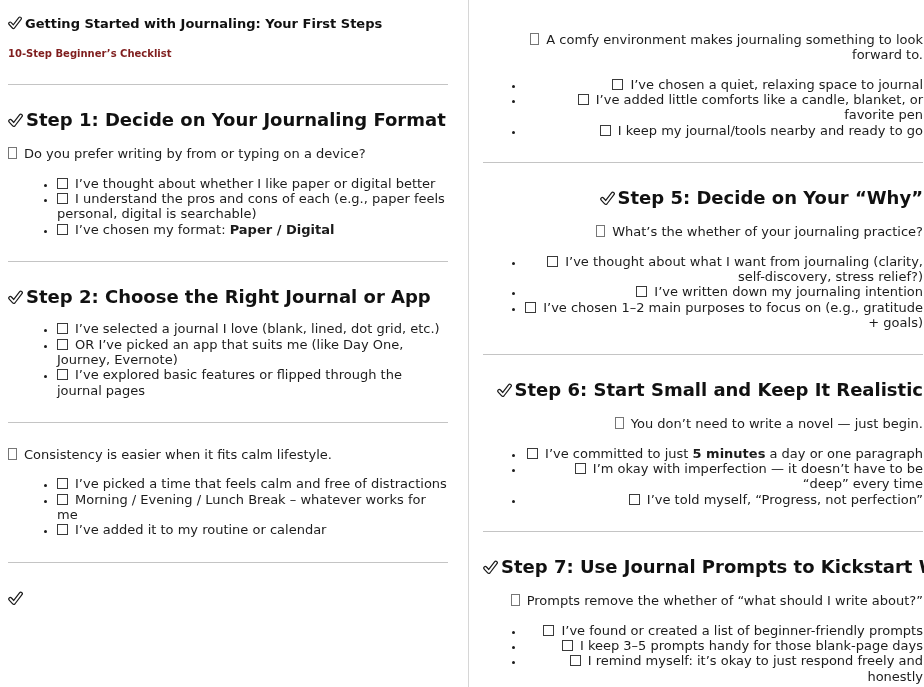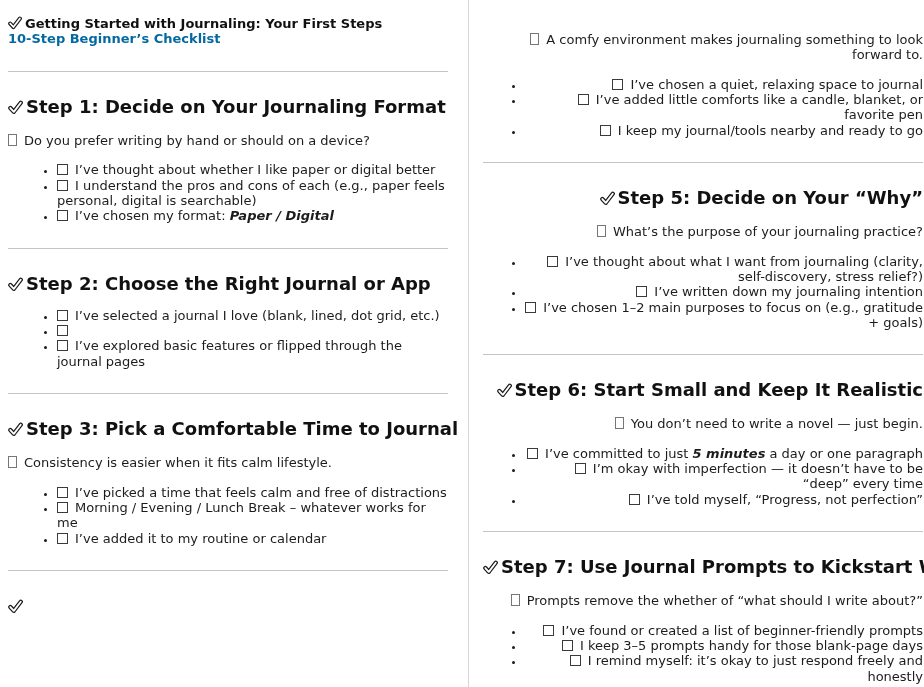--- a/index.html
+++ b/index.html
@@ -8,78 +8,74 @@
     font-family:"DejaVu Sans","Liberation Sans",sans-serif;
     color:#1c1c1c;font-size:13px;line-height:1.18;
   }
   .page{display:flex;width:924px;height:506px;}
   .col{box-sizing:border-box;}
   .col-left{width:468px;padding:16px 20px 0 8px;}
   .col-rule{width:1px;height:687px;background:#d6d6d6;flex:0 0 1px;}
   .col-right{width:455px;padding:16px 1px 0 14px;text-align:right;}
 
   .doc-title{font-size:13px;font-weight:bold;color:#111;margin:0;}
-  .doc-subtitle{font-size:13px;font-weight:bold;color:#0369a1;}
+  .doc-subtitle{font-size:10px;font-weight:bold;color:#7f1d1d;margin-top:17px;}
 
   .rule{height:1px;background:#c4c4c4;margin:24px 0;}
 
   .step-heading{font-size:18px;font-weight:bold;color:#111;white-space:nowrap;}
   .check-icon{display:inline-block;margin-right:3px;}
   .check-icon svg{vertical-align:-2px;}
 
   p.intro{margin:16px 0 14px;}
   .tofu{display:inline-block;width:9px;height:12px;border:1px solid #767676;
         box-sizing:border-box;margin-right:7px;vertical-align:-1px;}
 
   ul.checklist{margin:14px 0 0;padding:0 0 0 49px;list-style:disc;}
   .col-right ul.checklist{padding-left:42px;}
   ul.checklist li{margin:0;padding:0;}
   ul.checklist li::marker{font-size:11px;color:#1c1c1c;}
   .cb{display:inline-block;width:11px;height:11px;border:1px solid #3a3a3a;
       box-sizing:border-box;margin-right:7px;vertical-align:-1px;background:#fff;}
-  b{font-weight:bold;font-style:italic;}
+  b{font-weight:bold;}
 </style>
 </head>
 <body>
 
 <div class="page">
   <div class="col col-left">
     <div class="doc-title">
       <span class="check-icon"><svg width="14" height="14" viewBox="0 0 16 16">
             <path d="M2.5 8.6 L6.2 12.6 L13.6 2.9" fill="none" stroke="#1a1a1a" stroke-width="4.6" stroke-linecap="round" stroke-linejoin="round"></path>
             <path d="M2.5 8.6 L6.2 12.6 L13.6 2.9" fill="none" stroke="#ffffff" stroke-width="2" stroke-linecap="round" stroke-linejoin="round"></path>
           </svg></span><span>Getting Started with Journaling: Your First Steps</span>
     </div>
     <div class="doc-subtitle">10-Step Beginner’s Checklist</div>
   <div class="rule"></div>
       <div class="step-heading"><span class="check-icon"><svg width="15" height="15" viewBox="0 0 16 16">
             <path d="M2.5 8.6 L6.2 12.6 L13.6 2.9" fill="none" stroke="#1a1a1a" stroke-width="4.6" stroke-linecap="round" stroke-linejoin="round"></path>
             <path d="M2.5 8.6 L6.2 12.6 L13.6 2.9" fill="none" stroke="#ffffff" stroke-width="2" stroke-linecap="round" stroke-linejoin="round"></path>
           </svg></span><span>Step 1: Decide on Your Journaling Format</span></div>
-      <p class="intro"><span class="tofu"></span><span>Do you prefer writing by hand or should on a device?</span></p>
+      <p class="intro"><span class="tofu"></span><span>Do you prefer writing by from or typing on a device?</span></p>
       <ul class="checklist">
         <li><span class="cb"></span><span>I’ve thought about whether I like paper or digital better</span></li>
         <li><span class="cb"></span><span>I understand the pros and cons of each (e.g., paper feels personal, digital is searchable)</span></li>
         <li><span class="cb"></span><span>I’ve chosen my format: </span><b>Paper / Digital</b></li>
       </ul>
       <div class="rule"></div>
       <div class="step-heading"><span class="check-icon"><svg width="15" height="15" viewBox="0 0 16 16">
             <path d="M2.5 8.6 L6.2 12.6 L13.6 2.9" fill="none" stroke="#1a1a1a" stroke-width="4.6" stroke-linecap="round" stroke-linejoin="round"></path>
             <path d="M2.5 8.6 L6.2 12.6 L13.6 2.9" fill="none" stroke="#ffffff" stroke-width="2" stroke-linecap="round" stroke-linejoin="round"></path>
           </svg></span><span>Step 2: Choose the Right Journal or App</span></div>
       <ul class="checklist">
         <li><span class="cb"></span><span>I’ve selected a journal I love (blank, lined, dot grid, etc.)</span></li>
-        <li><span class="cb"></span></li>
+        <li><span class="cb"></span><span>OR I’ve picked an app that suits me (like Day One, Journey, Evernote)</span></li>
         <li><span class="cb"></span><span>I’ve explored basic features or flipped through the journal pages</span></li>
       </ul>
       <div class="rule"></div>
-      <div class="step-heading"><span class="check-icon"><svg width="15" height="15" viewBox="0 0 16 16">
-            <path d="M2.5 8.6 L6.2 12.6 L13.6 2.9" fill="none" stroke="#1a1a1a" stroke-width="4.6" stroke-linecap="round" stroke-linejoin="round"></path>
-            <path d="M2.5 8.6 L6.2 12.6 L13.6 2.9" fill="none" stroke="#ffffff" stroke-width="2" stroke-linecap="round" stroke-linejoin="round"></path>
-          </svg></span><span>Step 3: Pick a Comfortable Time to Journal</span></div>
       <p class="intro"><span class="tofu"></span><span>Consistency is easier when it fits calm lifestyle.</span></p>
       <ul class="checklist">
         <li><span class="cb"></span><span>I’ve picked a time that feels calm and free of distractions</span></li>
         <li><span class="cb"></span><span>Morning / Evening / Lunch Break – whatever works for me</span></li>
         <li><span class="cb"></span><span>I’ve added it to my routine or calendar</span></li>
       </ul>
       <div class="rule"></div>
       <div class="step-heading"><span class="check-icon"><svg width="15" height="15" viewBox="0 0 16 16">
             <path d="M2.5 8.6 L6.2 12.6 L13.6 2.9" fill="none" stroke="#1a1a1a" stroke-width="4.6" stroke-linecap="round" stroke-linejoin="round"></path>
             <path d="M2.5 8.6 L6.2 12.6 L13.6 2.9" fill="none" stroke="#ffffff" stroke-width="2" stroke-linecap="round" stroke-linejoin="round"></path>
@@ -91,21 +87,21 @@
       <ul class="checklist">
         <li><span class="cb"></span><span>I’ve chosen a quiet, relaxing space to journal</span></li>
         <li><span class="cb"></span><span>I’ve added little comforts like a candle, blanket, or favorite pen</span></li>
         <li><span class="cb"></span><span>I keep my journal/tools nearby and ready to go</span></li>
       </ul>
       <div class="rule"></div>
       <div class="step-heading"><span class="check-icon"><svg width="15" height="15" viewBox="0 0 16 16">
             <path d="M2.5 8.6 L6.2 12.6 L13.6 2.9" fill="none" stroke="#1a1a1a" stroke-width="4.6" stroke-linecap="round" stroke-linejoin="round"></path>
             <path d="M2.5 8.6 L6.2 12.6 L13.6 2.9" fill="none" stroke="#ffffff" stroke-width="2" stroke-linecap="round" stroke-linejoin="round"></path>
           </svg></span><span>Step 5: Decide on Your “Why”</span></div>
-      <p class="intro"><span class="tofu"></span><span>What’s the purpose of your journaling practice?</span></p>
+      <p class="intro"><span class="tofu"></span><span>What’s the whether of your journaling practice?</span></p>
       <ul class="checklist">
         <li><span class="cb"></span><span>I’ve thought about what I want from journaling (clarity, self-discovery, stress relief?)</span></li>
         <li><span class="cb"></span><span>I’ve written down my journaling intention</span></li>
         <li><span class="cb"></span><span>I’ve chosen 1–2 main purposes to focus on (e.g., gratitude + goals)</span></li>
       </ul>
       <div class="rule"></div>
       <div class="step-heading"><span class="check-icon"><svg width="15" height="15" viewBox="0 0 16 16">
             <path d="M2.5 8.6 L6.2 12.6 L13.6 2.9" fill="none" stroke="#1a1a1a" stroke-width="4.6" stroke-linecap="round" stroke-linejoin="round"></path>
             <path d="M2.5 8.6 L6.2 12.6 L13.6 2.9" fill="none" stroke="#ffffff" stroke-width="2" stroke-linecap="round" stroke-linejoin="round"></path>
           </svg></span><span>Step 6: Start Small and Keep It Realistic</span></div>

